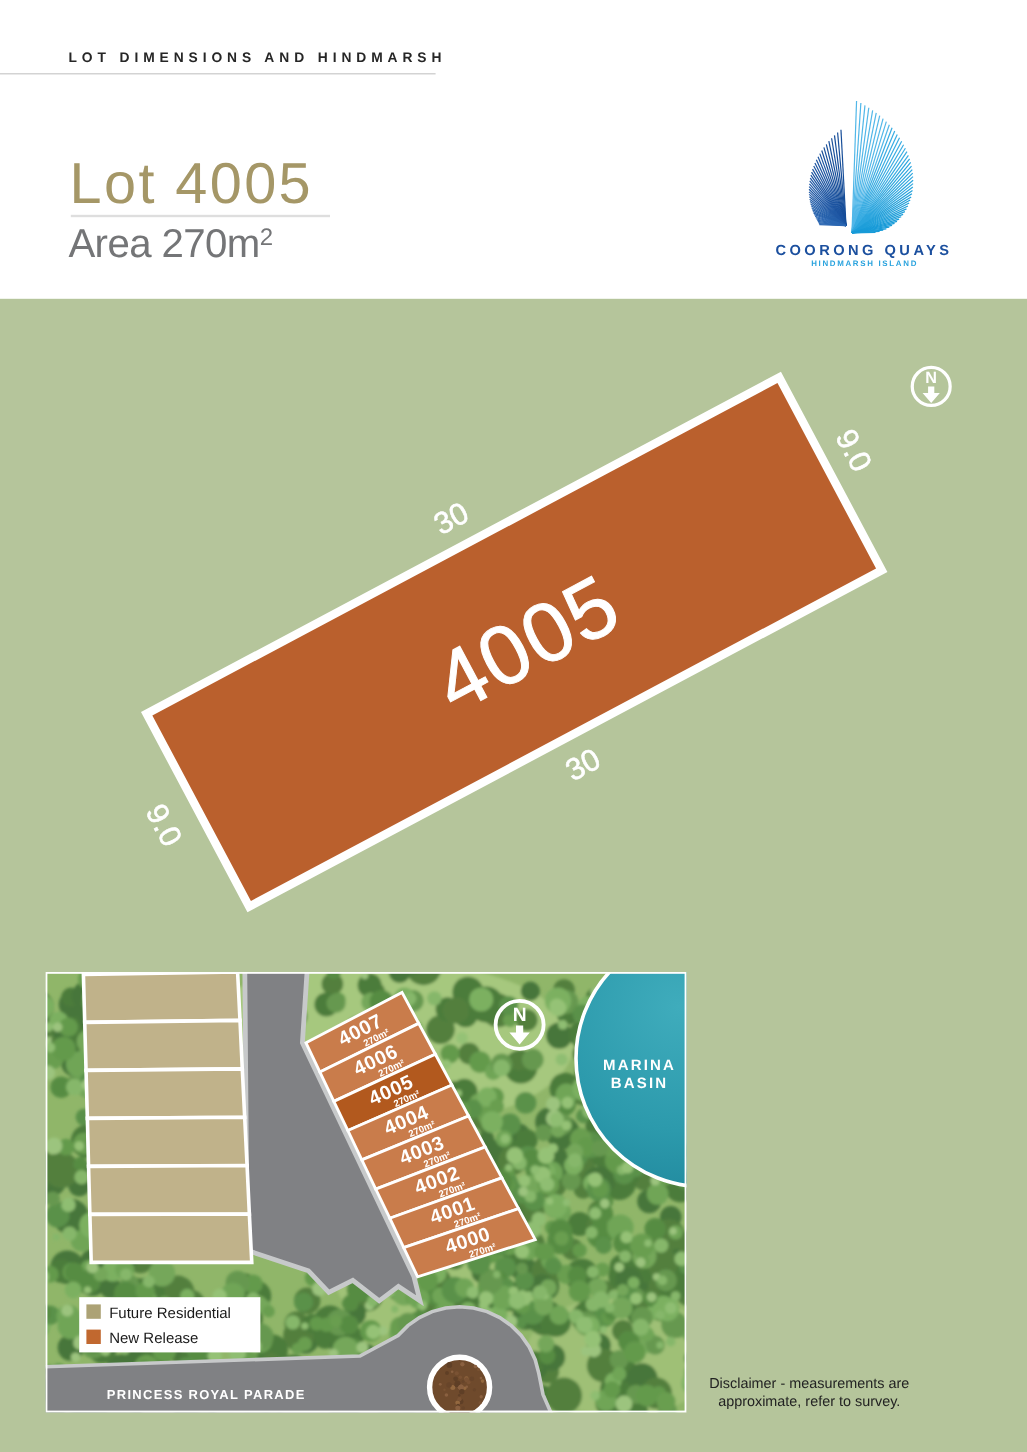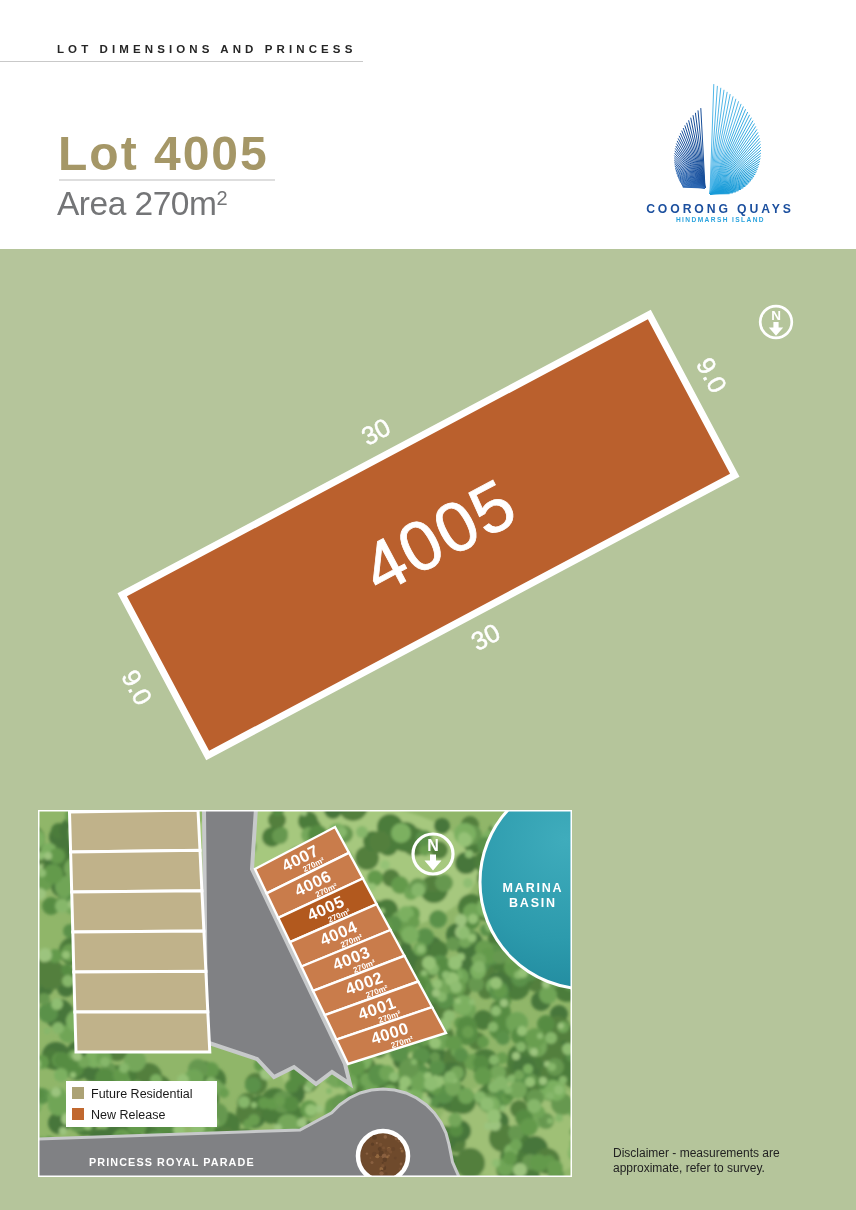--- a/index.html
+++ b/index.html
@@ -5,25 +5,25 @@
   html,body { margin:0; padding:0; }
   body { width:856px; height:1210px; position:relative; background:#ffffff;
          font-family:"Liberation Sans", sans-serif; overflow:hidden; }
   .abs { position:absolute; }
 </style>
 </head>
 <body>
 
 <div class="abs" style="left:0;top:249px;width:856px;height:961px;background:#b5c59b;"></div>
 
-<div class="abs" style="left:57px;top:43px;font-size:11.5px;font-weight:bold;letter-spacing:4.1px;color:#262626;">LOT DIMENSIONS AND PRINCESS</div>
+<div class="abs" style="left:57px;top:43px;font-size:11.5px;font-weight:bold;letter-spacing:4.1px;color:#262626;">LOT DIMENSIONS AND HINDMARSH</div>
 
 <div class="abs" style="left:0;top:61px;width:363px;height:1px;background:#c9c9c9;"></div>
 
-<div class="abs" style="left:58px;top:126px;font-size:48px;font-weight:bold;color:#a59767;letter-spacing:2px;">Lot 4005</div>
+<div class="abs" style="left:58px;top:126px;font-size:48px;font-weight:normal;color:#a59767;letter-spacing:2px;">Lot 4005</div>
 
 <div class="abs" style="left:59px;top:179px;width:216px;height:2px;background:#dedede;"></div>
 
 <div class="abs" style="left:57px;top:185px;font-size:33.5px;color:#747577;letter-spacing:-0.5px;text-align:center;">Area 270m<span style="font-size:20px;vertical-align:10px;">2</span></div>
 
 <svg class="abs" style="left:630px;top:75px;" width="170" height="155" viewBox="0 0 170 155">
 
   <g>
       <line x1="75.0" y1="113.0" x2="70.8" y2="33.1" stroke="#174e99" stroke-width="1.0"></line>
 <line x1="75.0" y1="113.0" x2="68.0" y2="35.4" stroke="#174e99" stroke-width="1.0"></line>
@@ -1464,13 +1464,13 @@
 
       <text x="53" y="309" font-size="12.5" fill="#1a1a1a">New Release</text>
     </g>
 
     <text x="51" y="356" font-size="10.8" font-weight="bold" fill="#ffffff" letter-spacing="1.1">PRINCESS ROYAL PARADE</text>
   </g>
 
   <rect x="0" y="0" width="534" height="367" fill="none" stroke="#ffffff" stroke-width="3"></rect>
 </svg>
 
-<div class="abs" style="left:613px;top:1146px;font-size:12px;color:#222222;line-height:15px;">Disclaimer - measurements are<br>approximate, refer to survey.</div>
+<div class="abs" style="left:591px;top:1146px;font-size:12px;color:#222222;line-height:15px;text-align:center;">Disclaimer - measurements are<br>approximate, refer to survey.</div>
 
 </body></html>

